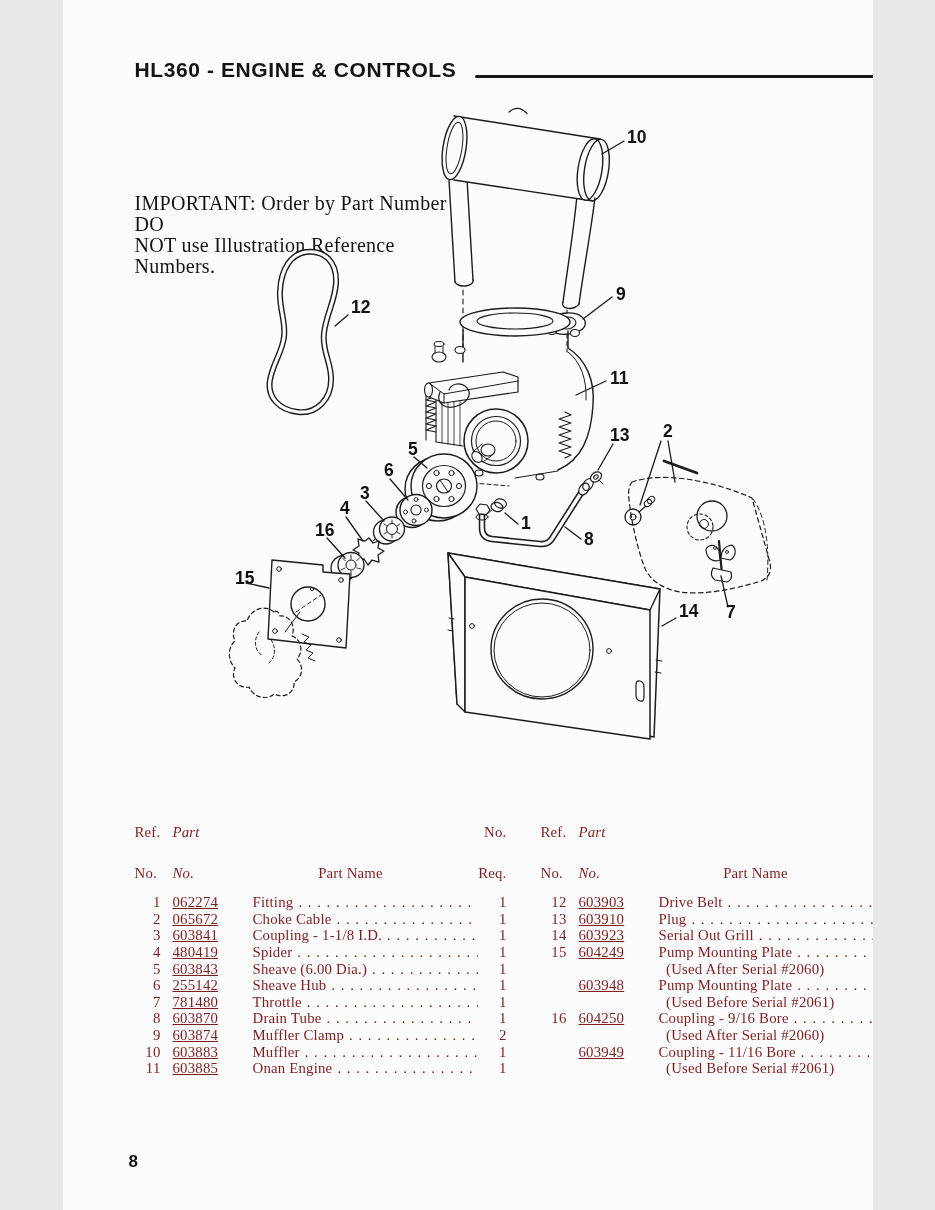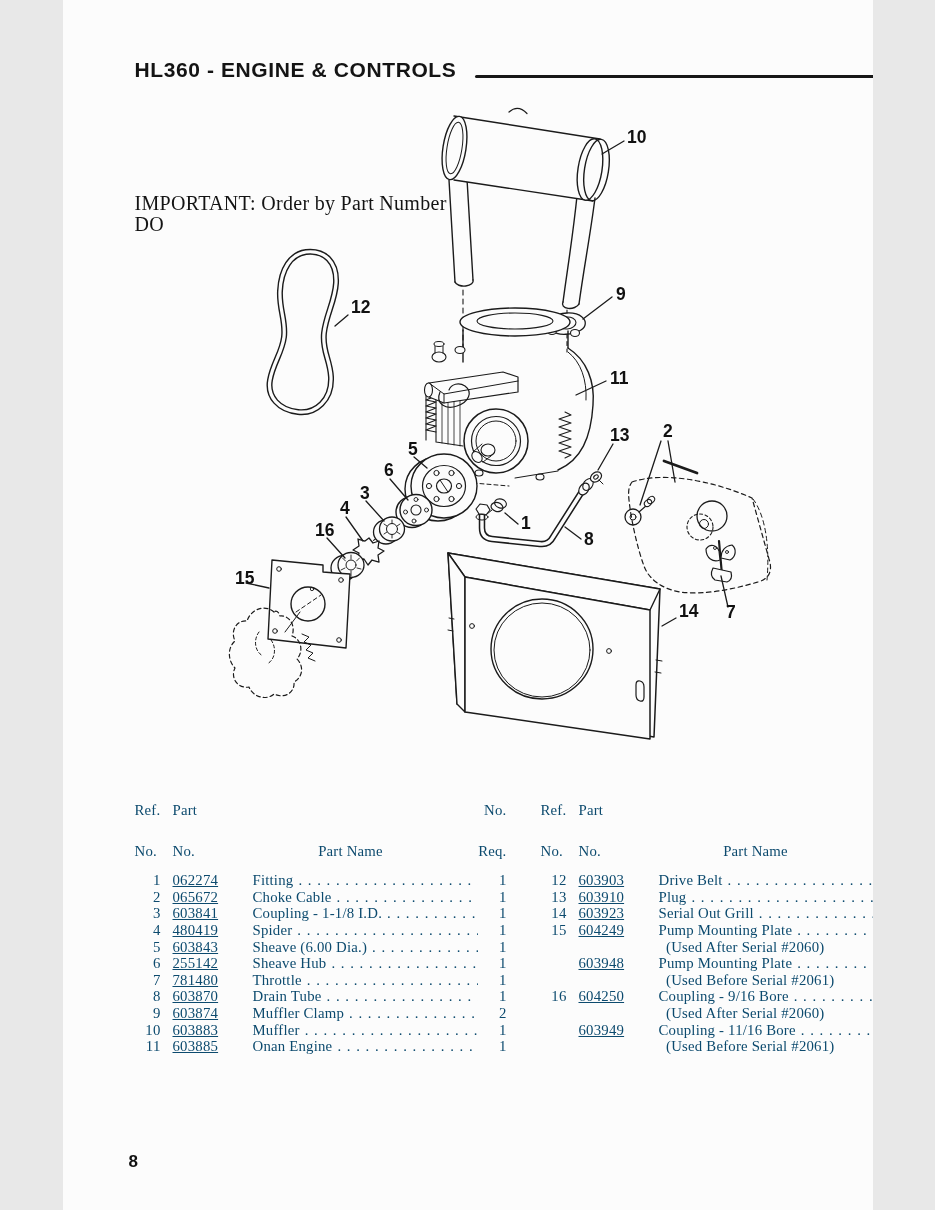--- a/index.html
+++ b/index.html
@@ -16,27 +16,27 @@
   .title-rule {
     position:absolute; left:412px; top:75px; width:433px; height:3px;
     background:#171717; border-radius:2px;
   }
   .important-note {
     position:absolute; left:72px; top:176px; width:340px;
     font-size:20px; line-height:21px; letter-spacing:0.3px; color:#141414;margin-top:17px;
   }
   .diagram-svg { position:absolute; left:0; top:0; }
   .ptable {
-    position:absolute; top:791px; width:372px;
-    font-size:14.8px; line-height:16.6px; letter-spacing:0.2px; color:#0c4a6e;
+    position:absolute; top:813px; width:372px;
+    font-size:14.8px; line-height:16.6px; letter-spacing:0.2px; color:#7f1d1d;
   }
   .ptable.right { width:370px; }
   .hrow, .trow { display:flex; align-items:baseline; }
   .hrow .c-ref  { width:34px; }
-  .hrow .c-part { width:58px; margin-left:4px; }
+  .hrow .c-part { width:58px; margin-left:4px;font-style:italic; }
   .hrow .c-name { flex:1; text-align:center;margin-top:24px; }
   .hrow .c-req  { width:36px; text-align:right; }
   .tbody { margin-top:13px; }
   .trow .c-ref  { width:26px; text-align:right; }
   .trow .c-part { width:58px; margin-left:12px;text-decoration:underline; }
   .trow .c-name { margin-left:22px; white-space:pre; }
   .trow .dots   { flex:1; overflow:hidden; white-space:nowrap; margin-left:5px; margin-right:7px; letter-spacing:1px; }
   .trow .c-req  { width:22px; text-align:right; }
   .page-number {
     position:absolute; left:66px; top:1152px;
@@ -46,20 +46,21 @@
 </head>
 <body>
 
 <div class="page">
 
   <div class="title">HL360 - ENGINE &amp; CONTROLS</div>
   <div class="title-rule"></div>
 
   <div class="important-note">
     <div>IMPORTANT: Order by Part Number - DO</div>
+    <div>NOT use Illustration Reference Numbers.</div>
   </div>
 
   <svg class="diagram-svg" width="935" height="1210" viewBox="0 0 935 1210" fill="none" stroke="#1b1b1b" stroke-width="1.4" stroke-linecap="round" stroke-linejoin="round">
 
     <g stroke="#ebebeb" stroke-width="2">
       <circle cx="893" cy="142" r="13"></circle>
       <circle cx="886" cy="600" r="12"></circle>
       <circle cx="871" cy="1077" r="16"></circle>
     </g>
 

